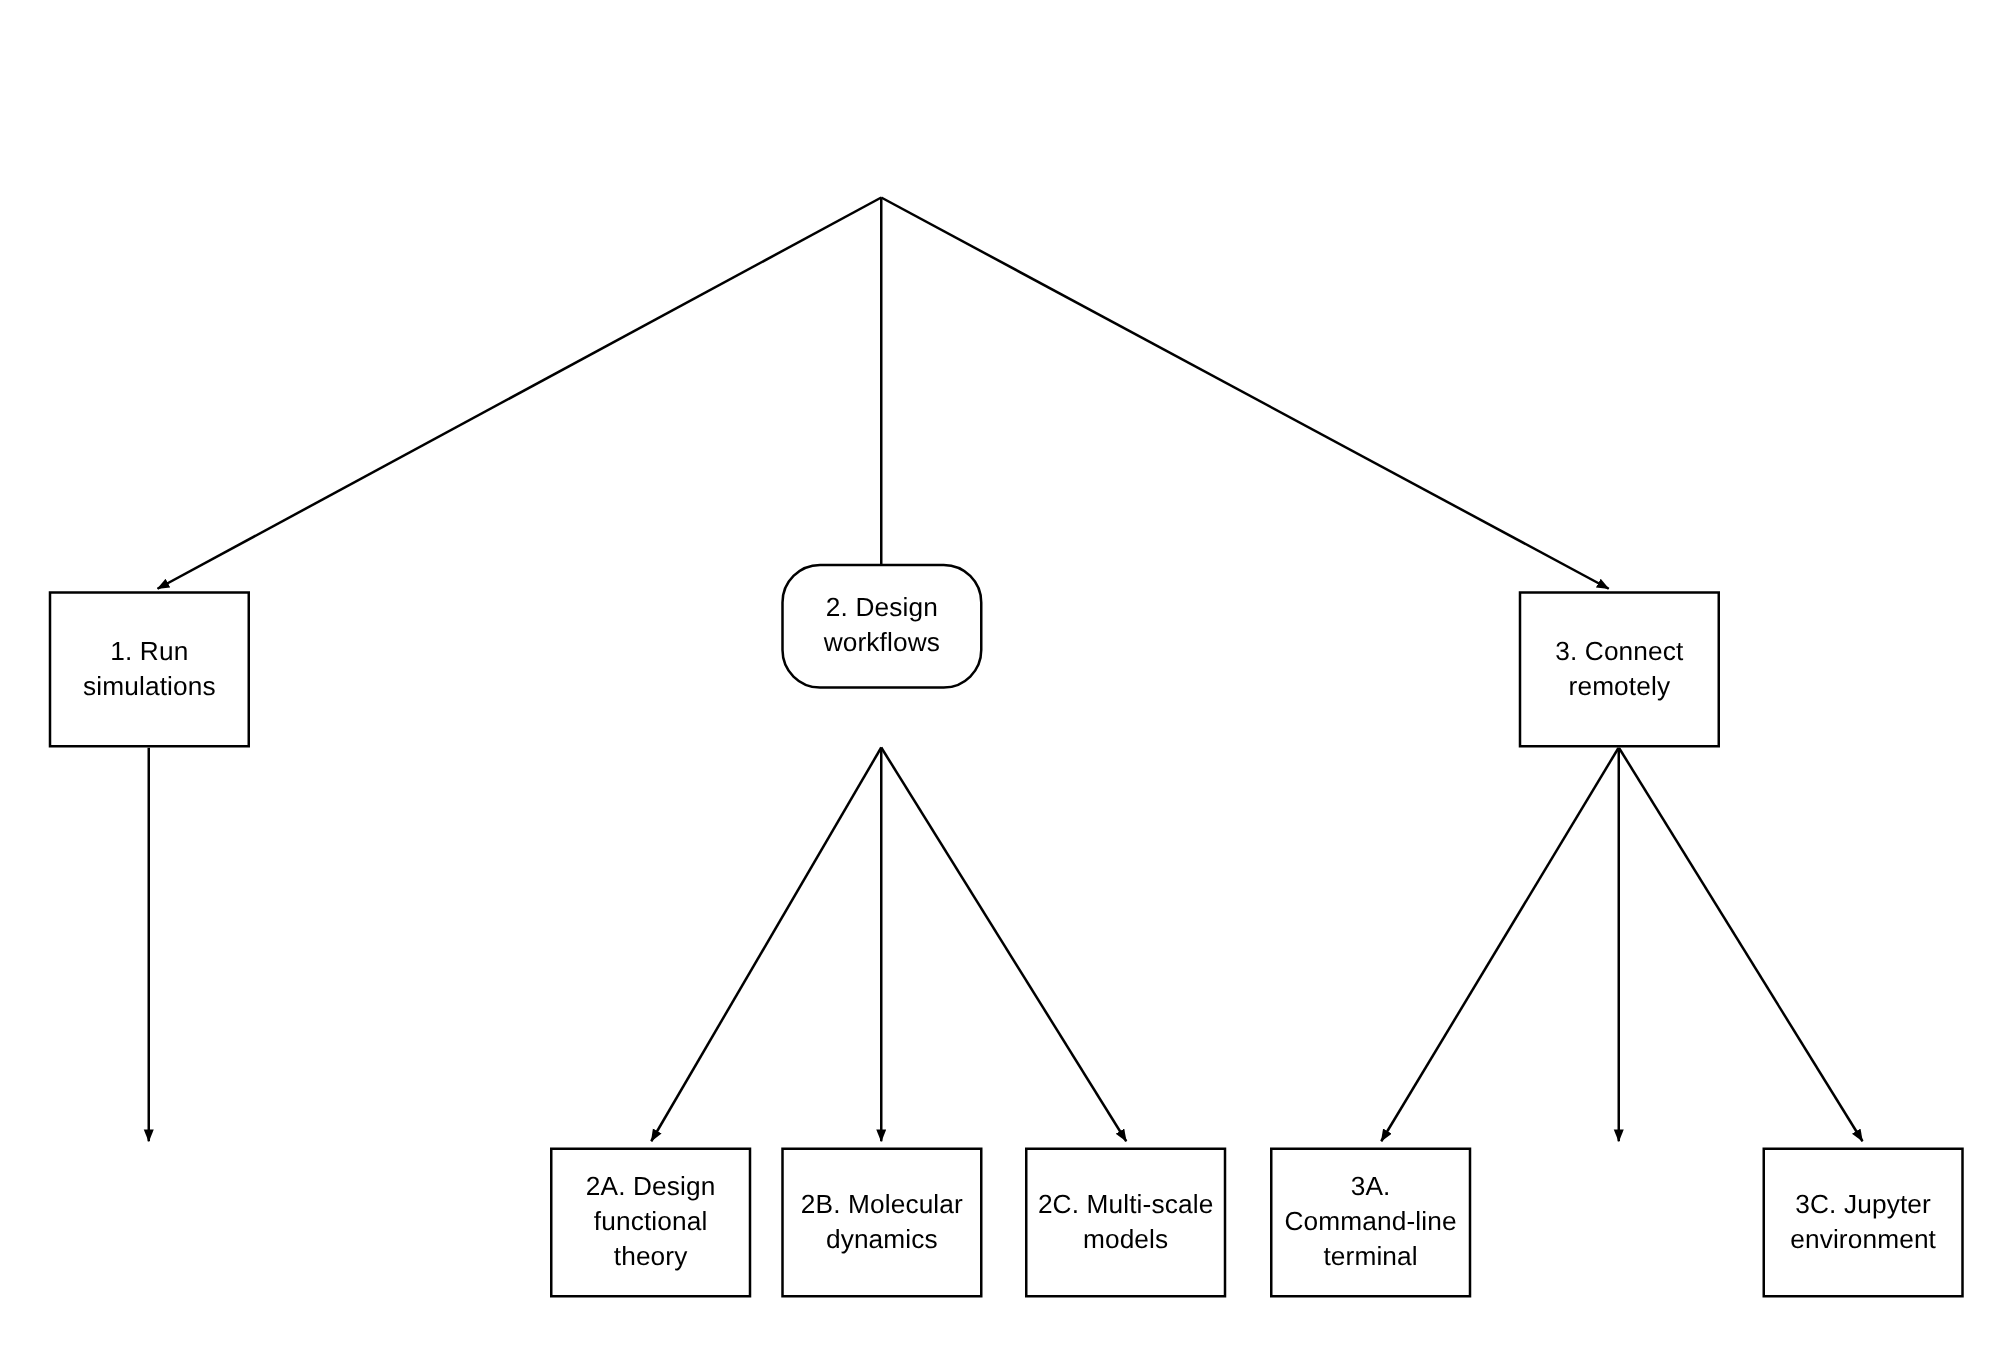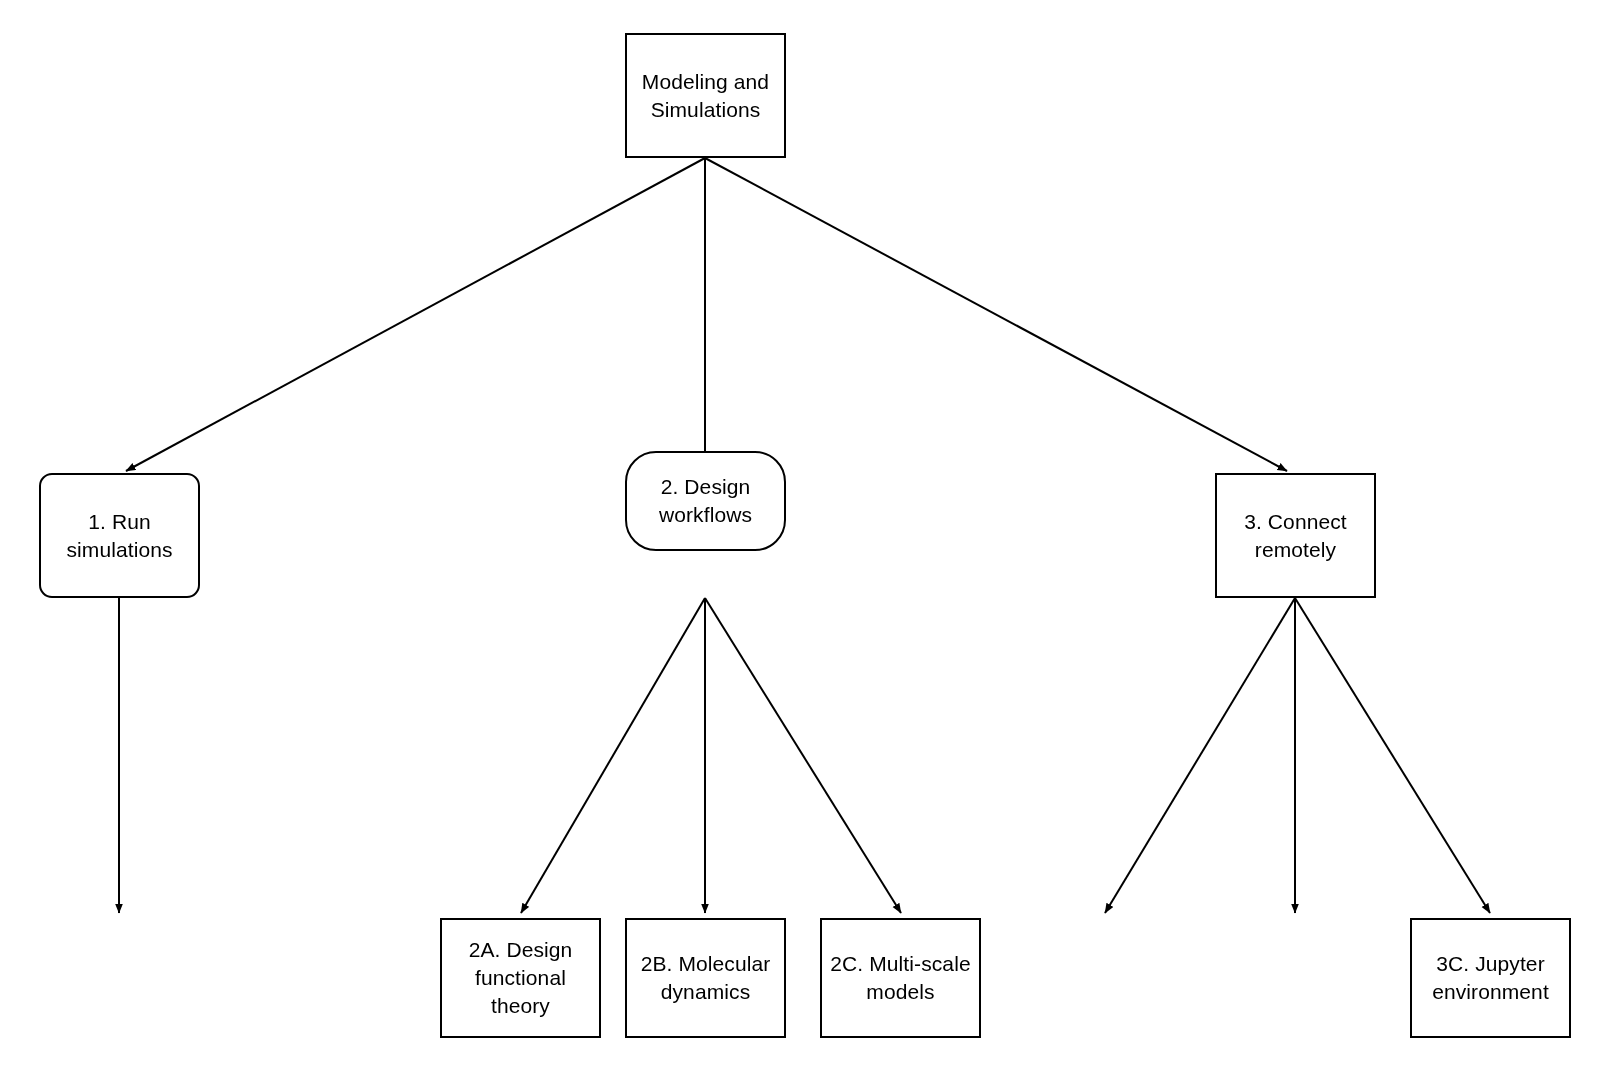--- a/index.html
+++ b/index.html
@@ -65,26 +65,22 @@
 
     <line x1="705" y1="598" x2="521" y2="913" stroke="#000000" stroke-width="2" marker-end="url(#arrowhead)"></line>
     <line x1="705" y1="598" x2="705" y2="913" stroke="#000000" stroke-width="2" marker-end="url(#arrowhead)"></line>
     <line x1="705" y1="598" x2="901" y2="913" stroke="#000000" stroke-width="2" marker-end="url(#arrowhead)"></line>
 
     <line x1="1295" y1="598" x2="1105" y2="913" stroke="#000000" stroke-width="2" marker-end="url(#arrowhead)"></line>
     <line x1="1295" y1="598" x2="1295" y2="913" stroke="#000000" stroke-width="2" marker-end="url(#arrowhead)"></line>
     <line x1="1295" y1="598" x2="1490" y2="913" stroke="#000000" stroke-width="2" marker-end="url(#arrowhead)"></line>
   </svg>
 
-  <div class="node" style="left:625px; top:33px; width:161px; height:125px;">
-    <span class="node-label">Modeling and
-Simulations</span>
-  </div>
 
-  <div class="node" style="left:39px; top:473px; width:161px; height:125px;border-radius:13px;">
+  <div class="node" style="left:39px; top:473px; width:161px; height:125px;">
     <span class="node-label">1. Run
 simulations</span>
   </div>
 
   <div class="node" style="left:625px; top:451px; width:161px; height:100px;border-radius:31px;">
     <span class="node-label">2. Design
 workflows</span>
   </div>
 
   <div class="node" style="left:1215px; top:473px; width:161px; height:125px;">
@@ -102,20 +98,25 @@
   <div class="node" style="left:625px; top:918px; width:161px; height:120px;">
     <span class="node-label">2B. Molecular
 dynamics</span>
   </div>
 
   <div class="node" style="left:820px; top:918px; width:161px; height:120px;">
     <span class="node-label">2C. Multi-scale
 models</span>
   </div>
 
+  <div class="node" style="left:1016px; top:918px; width:161px; height:120px;">
+    <span class="node-label">3A.
+Command-line
+terminal</span>
+  </div>
 
 
   <div class="node" style="left:1410px; top:918px; width:161px; height:120px;">
     <span class="node-label">3C. Jupyter
 environment</span>
   </div>
 
 </div>
 
 </body></html>

